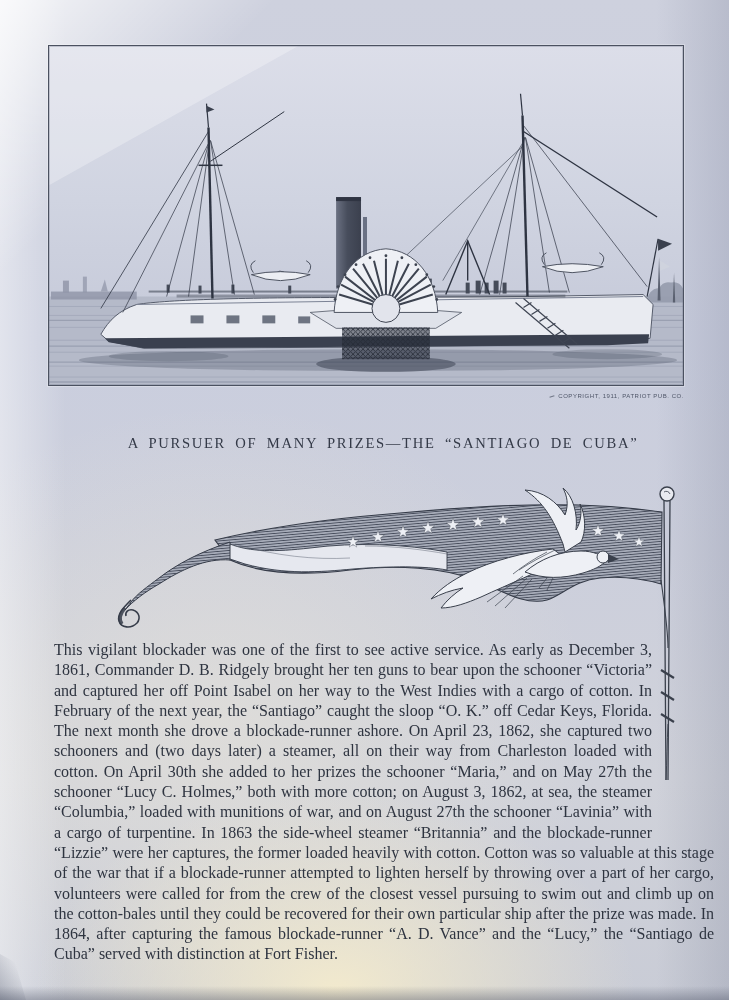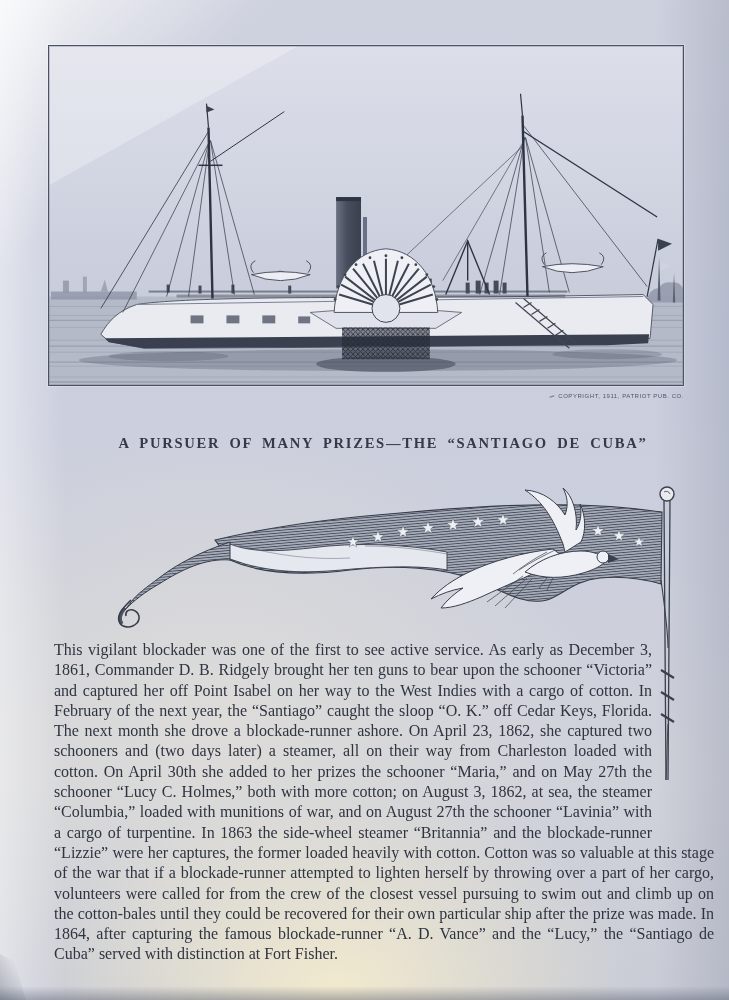--- a/index.html
+++ b/index.html
@@ -30,21 +30,21 @@
   .photo-frame svg{display:block;width:100%;height:100%;}
   .copyright{
     position:absolute;top:392px;right:45px;
     font-family:"Liberation Sans", sans-serif;
     font-size:6px;letter-spacing:.55px;color:#4e5567;white-space:nowrap;
   }
   .printer-mark{display:inline-block;width:5px;height:5px;margin-right:4px;
     border-bottom:1px solid #5a6172;transform:rotate(-18deg) translateY(-1px);opacity:.8;}
   .caption{
     position:absolute;left:36px;top:435px;width:694px;text-align:center;
-    font-weight:bold;font-size:14.6px;letter-spacing:1.7px;word-spacing:4px;
+    font-weight:normal;font-size:14.6px;letter-spacing:1.7px;word-spacing:4px;
     color:#343a48;
   }
   .banner{position:absolute;left:95px;top:480px;width:600px;height:330px;pointer-events:none;}
   .body-text{
     position:absolute;left:54px;top:640px;width:660px;
     font-size:16px;line-height:20.3px;color:#2e3440;
     text-align:justify;
   }
   .pole-float{float:right;width:62px;height:185px;}
 </style>

